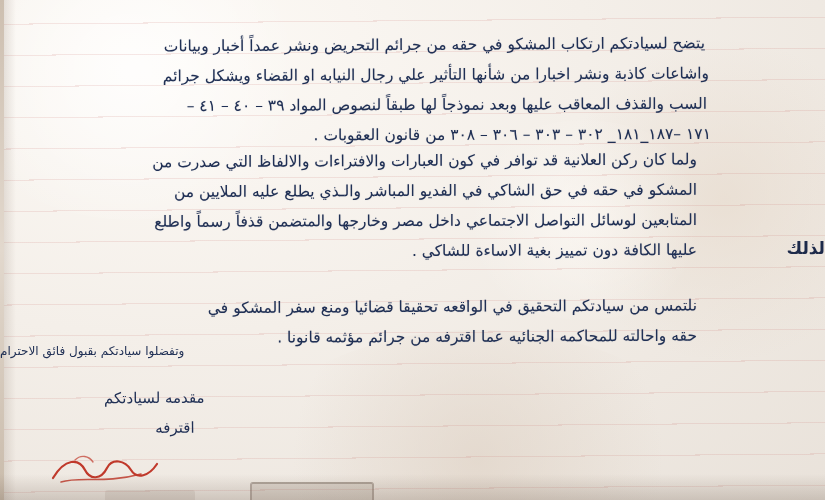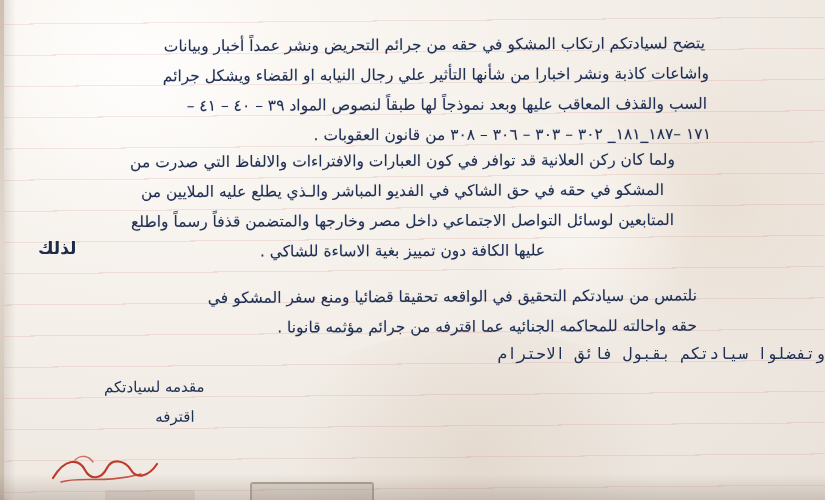--- a/index.html
+++ b/index.html
@@ -91,57 +91,56 @@
 
   .para .ln { display: block; white-space: nowrap; }
 
   
   #p1 { right: 118px; left: 96px; top: 30px; }
   #p1 .ln:nth-child(1) { transform: translateX(-2px) rotate(-0.35deg); }
   #p1 .ln:nth-child(2) { transform: translateX(2px)  rotate(-0.3deg); }
   #p1 .ln:nth-child(3) { transform: translateX(0)    rotate(-0.25deg); }
   #p1 .ln:nth-child(4) { transform: translateX(4px)  rotate(-0.2deg); }
 
-  #p2 { right: 128px; left: 108px; top: 146px; text-align: center; }
+  #p2 { right: 128px; left: 108px; top: 146px; }
   #p2 .ln:nth-child(1) { transform: rotate(-0.3deg); }
   #p2 .ln:nth-child(2) { transform: rotate(-0.25deg); }
   #p2 .ln:nth-child(3) { transform: rotate(-0.2deg); }
   #p2 .ln:nth-child(4) { transform: rotate(-0.2deg); }
   #p2 .ln:nth-child(5) { transform: rotate(-0.15deg); }
 
   .center-word {
     position: absolute;
     left: 0; right: 0;
-    text-align: left;
+    text-align: right;
     font-size: 17px;
     color: #1d2a4a;
     font-weight: 600;
     letter-spacing: 1px;
     padding-left: 38px;
   }
   #lithalik { top: 238px; }
 
-  #p3 { right: 128px; left: 120px; top: 282px; }
+  #p3 { right: 128px; left: 120px; top: 292px; }
   #p3 .ln:nth-child(1) { transform: rotate(-0.3deg); }
   #p3 .ln:nth-child(2) { transform: rotate(-0.25deg); }
 
   .closing {
     position: absolute;
     left: 0; right: 0;
-    text-align: right;
+    text-align: left;
     top: 344px;
-    font-size: 16px;
+    font-size: 12px;
     color: #203055;
-    font-family: Liberation Mono, monospace;
   }
 
   .sign-block {
     position: absolute;
     right: 620px;
-    top: 372px;
+    top: 383px;
     font-size: 15px;
     line-height: 30px;
     color: #203055;
     margin-left: 13px;
   }
   .sign-block .ln { display: block; white-space: nowrap; }
   .sign-block .ln:nth-child(1) { transform: rotate(-0.4deg); }
   .sign-block .ln:nth-child(2) { transform: translateX(-10px) rotate(-0.4deg); }
   .sign-block .ln:nth-child(3) { transform: translateX(-8px) rotate(-0.4deg); }
 

